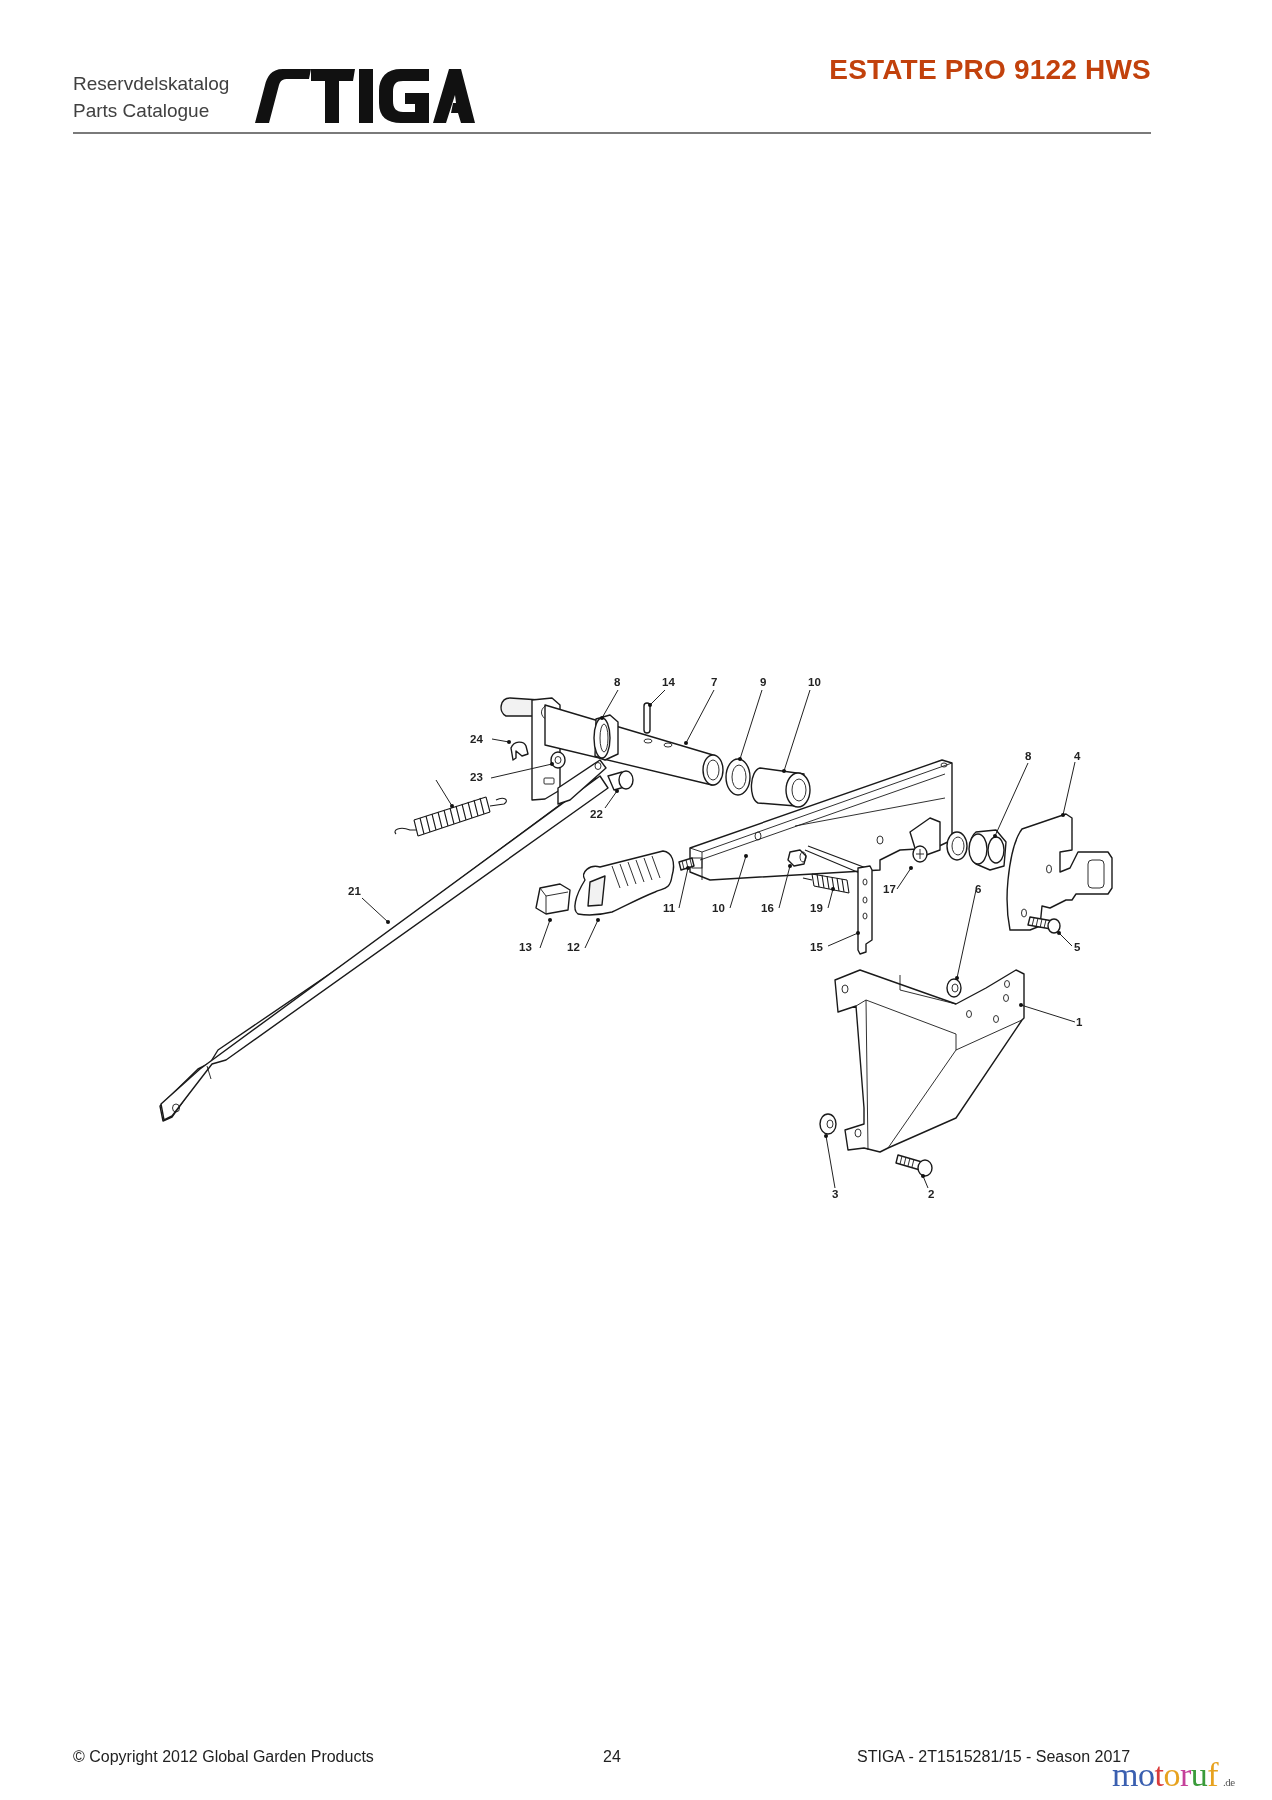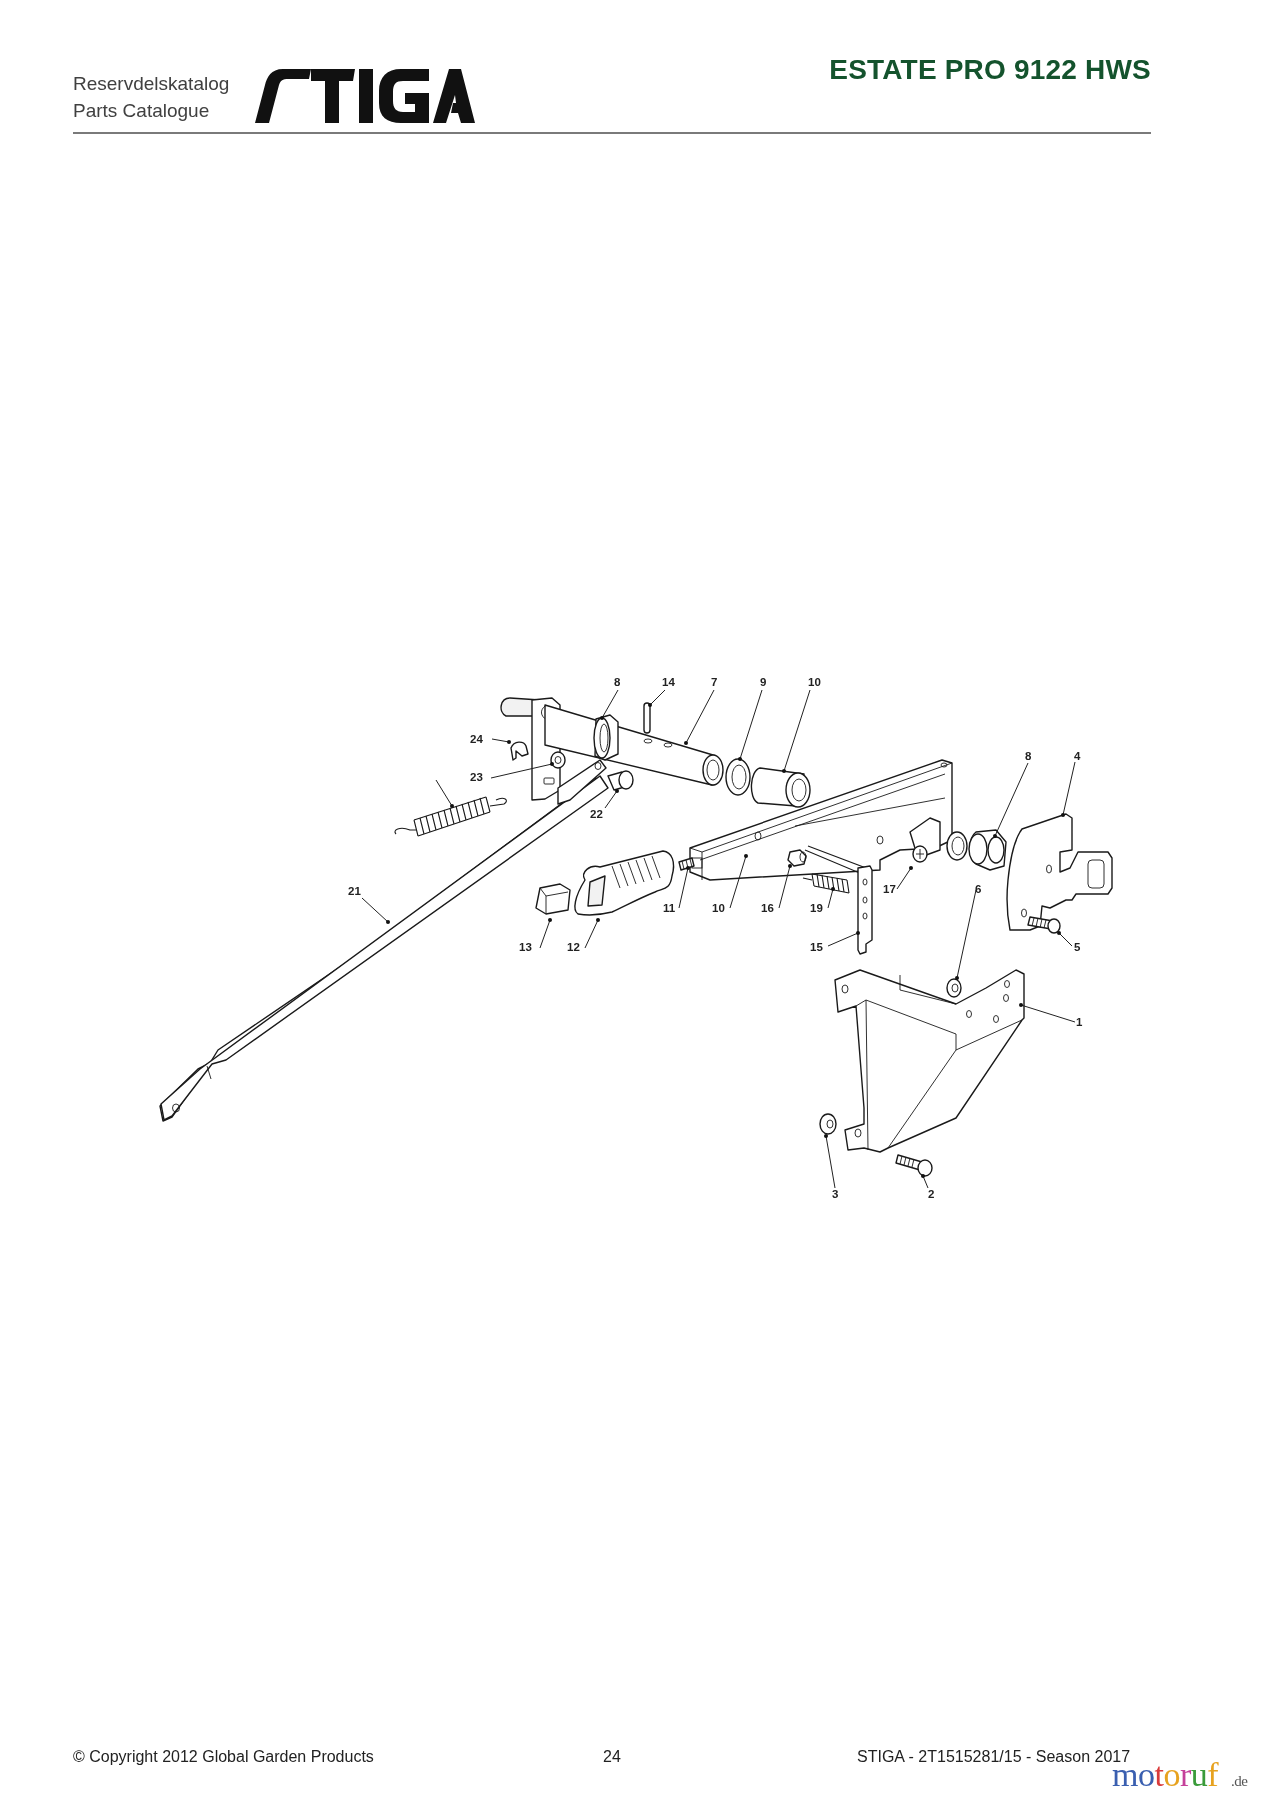--- a/index.html
+++ b/index.html
@@ -2,30 +2,30 @@
 <html><head>
 <meta charset="utf-8">
 <style>
   html, body { margin: 0; padding: 0; background: #ffffff; }
   body { width: 1272px; height: 1800px; position: relative; overflow: hidden;
          font-family: "Liberation Sans", sans-serif; color: #222; }
   .hdr-sub { position: absolute; left: 73px; font-size: 19px; line-height: 22px; color: #404040; }
   #hdr-sub1 { top: 73px; }
   #hdr-sub2 { top: 100px; }
   .logo { position: absolute; left: 253px; top: 67px; width: 222px; height: 58px; }
-  .model { position: absolute; right: 121px; top: 54px; font-size: 28px; font-weight: bold; color: #14532d; letter-spacing: 0.2px; }
+  .model { position: absolute; right: 121px; top: 54px; font-size: 28px; font-weight: bold; color: #c2410c; letter-spacing: 0.2px; }
   .rule { position: absolute; left: 73px; top: 132px; width: 1078px; height: 2px; background: #7a7a7a; }
   .diagram { position: absolute; left: 0; top: 0; width: 1272px; height: 1800px; }
   .ftr { position: absolute; top: 1748px; font-size: 16px; color: #222; }
   #ftr-left { left: 73px; }
   #ftr-page { left: 603px; }
   #ftr-right { left: 857px; }
   .wm { position: absolute; left: 1112px; top: 1756px; font-family: "Liberation Serif", serif; font-size: 34px; letter-spacing: -0.5px; }
   .wm span { display: inline-block; }
-  .wm .dom { font-size: 15px; color: #555; margin-left: 13px; }
+  .wm .dom { font-size: 11px; color: #555; margin-left: 5px; }
   svg text.lbl { font-family: "Liberation Sans", sans-serif; font-size: 11.5px; font-weight: bold; fill: #222; }
   svg .p { fill: #fff; stroke: #1a1a1a; stroke-width: 1.4; stroke-linejoin: round; }
   svg .pg { fill: #f2f2f2; stroke: #1a1a1a; stroke-width: 1.4; stroke-linejoin: round; }
   svg .ln { fill: none; stroke: #1a1a1a; stroke-width: 1.1; }
   svg .thin { fill: none; stroke: #1a1a1a; stroke-width: 0.9; }
   svg .lead { fill: none; stroke: #222; stroke-width: 1; }
   svg .dot { fill: #111; }
 </style>
 </head>
 <body>

